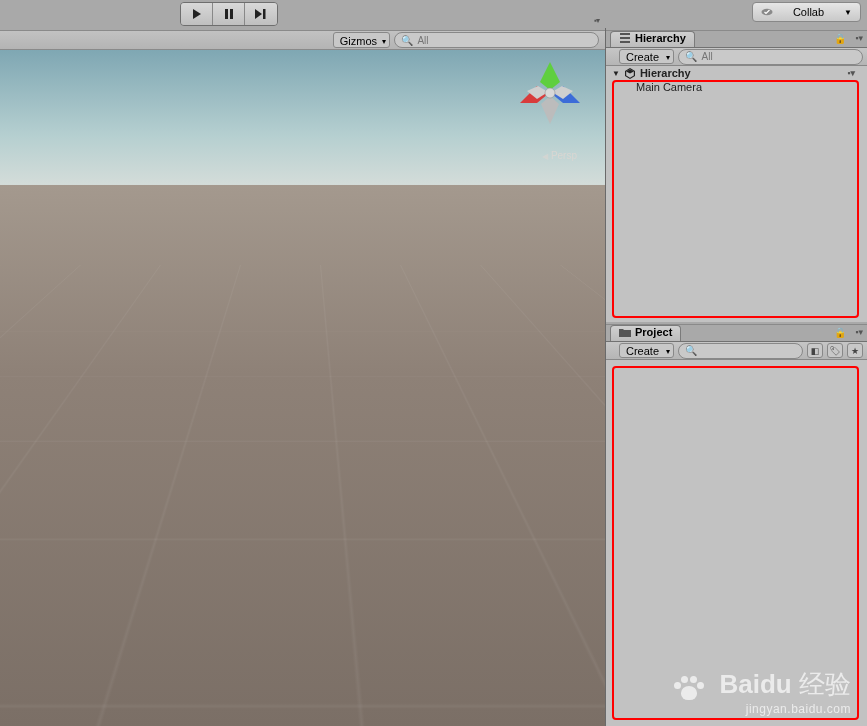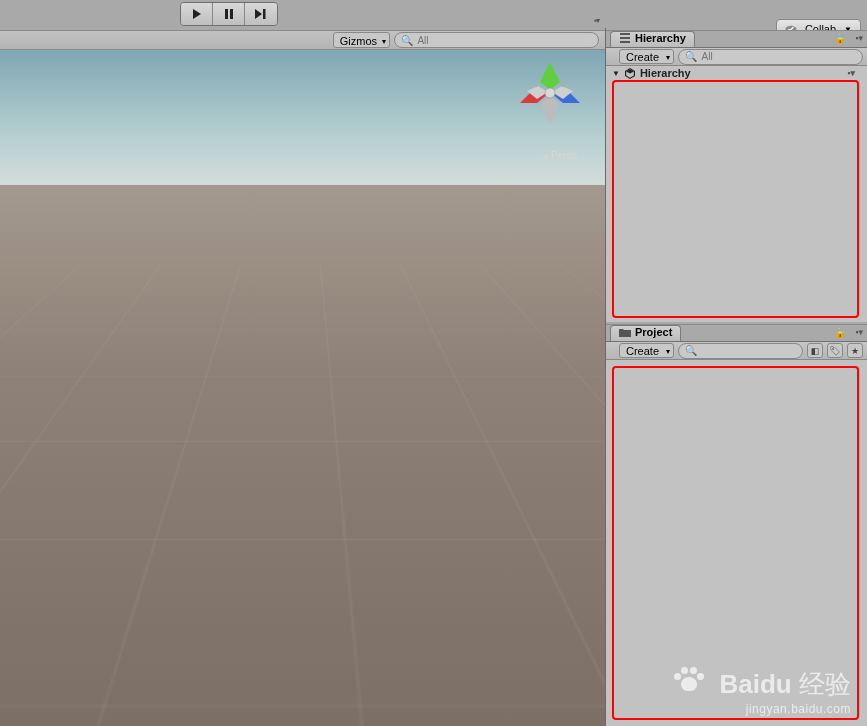--- a/index.html
+++ b/index.html
@@ -17,21 +17,21 @@
   .play-controls button {
     width: 32px; height: 22px; background: linear-gradient(#d8d8d8,#bfbfbf);
     border: none; border-right: 1px solid #888; display:flex;align-items:center;justify-content:center;
     cursor: pointer;
   }
   .play-controls button:last-child { border-right: none; }
   .collab-btn {
     position: absolute; right: 6px; top: 2px;
     height: 20px; padding: 0 8px; font-size: 11px;
     background: linear-gradient(#e6e6e6,#c9c9c9); border: 1px solid #888; border-radius: 4px;
-    display: flex; align-items: center; gap: 8px; cursor: pointer; margin-top: 17px;
+    display: flex; align-items: center; gap: 20px; cursor: pointer;
   }
   .collab-btn .dd { font-size: 8px; }
 
   
   .main {
     position: absolute; top: 28px; left: 0; right: 0; bottom: 0;
     display: flex;
   }
   .left-col { flex: 1 1 auto; position: relative; display:flex; flex-direction:column; }
   .right-col { width: 262px; flex: 0 0 262px; border-left: 1px solid #6a6a6a; display:flex; flex-direction:column; }
@@ -149,21 +149,21 @@
   .scene-row .scene-menu { margin-left:auto; font-size:9px; color:#555; cursor:pointer; padding-right:6px; }
   .hier-item {
     font-size:11px; padding:1px 0 1px 30px; color:#222;
   }
 
   
   .watermark {
     position:absolute; right:16px; bottom:10px; text-align:right; color:rgba(255,255,255,.68);
     pointer-events:none;
   }
-  .watermark .bd { font-size:26px; font-weight:bold; display:flex; align-items:flex-start; gap:16px; justify-content:flex-end; }
+  .watermark .bd { font-size:26px; font-weight:bold; display:flex; align-items:flex-end; gap:16px; justify-content:flex-end; }
   .watermark .paw { position:relative; width:30px; height:26px; }
   .watermark .paw span {
     position:absolute; background:rgba(255,255,255,.68); border-radius:50%;
   }
   .watermark .sub { font-size:12px; letter-spacing:.5px; }
 
 </style>
 </head>
 <body>
 
@@ -270,20 +270,21 @@
           <span class="unity-ico">
             <svg width="12" height="12" viewBox="0 0 12 12">
                 <polygon points="6,1 11,4 11,9 6,12 1,9 1,4" fill="#222"></polygon>
                 <polygon points="6,2.2 9.8,4.4 9.8,8.6 6,10.8 2.2,8.6 2.2,4.4" fill="#c2c2c2"></polygon>
                 <polygon points="6,2.2 9.8,4.4 6,6.5 2.2,4.4" fill="#222"></polygon>
               </svg>
           </span>
           <span>Hierarchy</span>
           <span class="scene-menu">▪▾</span>
         </div>
+        <div class="hier-item">Main Camera</div>
         <div class="red-box hier-red"></div>
       </div>
     </div>
 
     <div class="project-panel">
       <div class="panel-tabbar">
         <div class="panel-tab">
           <span class="ico">
             <svg width="12" height="10" viewBox="0 0 12 10">
                 <path d="M0 2 h4 l1 1 h7 v7 h-12 z" fill="#555"></path>

